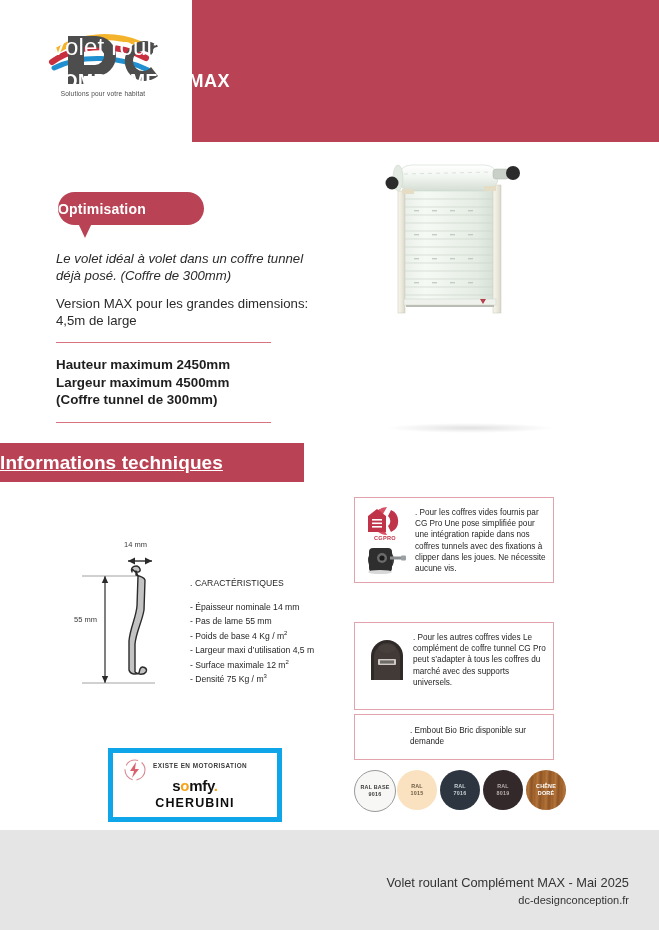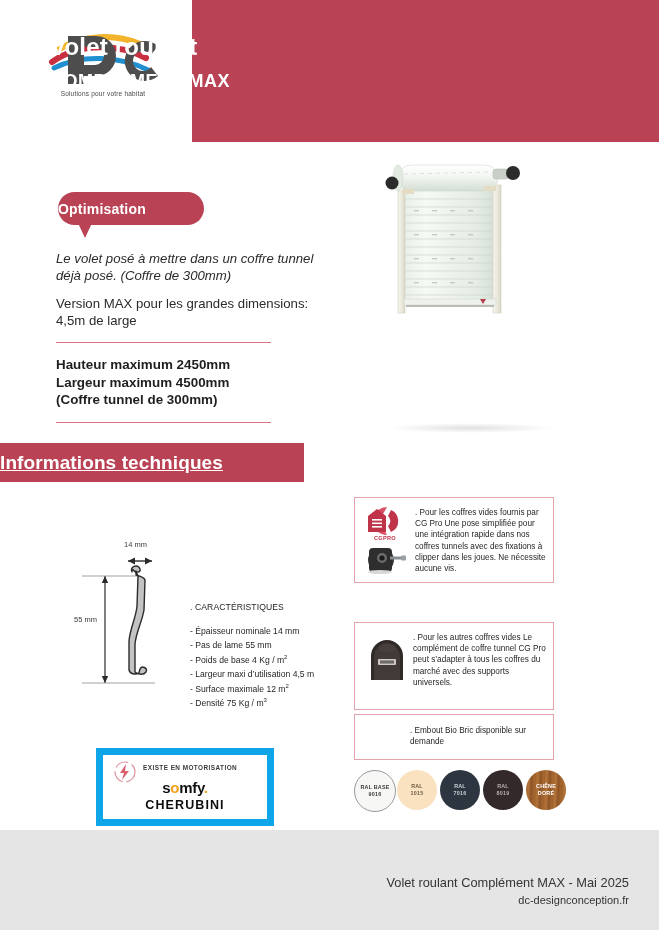--- a/index.html
+++ b/index.html
@@ -12,21 +12,21 @@
     position:relative;
     overflow:hidden;
     -webkit-font-smoothing:antialiased;
   }
   .page{position:relative;width:659px;height:930px;}
 
   
   .header{position:absolute;left:0;top:0;width:659px;height:142px;background:#ffffff;}
   .header-band{position:absolute;left:192px;top:0;width:467px;height:142px;background:#b94255;}
   .header-titles{position:absolute;left:50px;top:32px;color:#ffffff;}
-  .title-line1{font-size:24px;font-weight:700;letter-spacing:.2px;line-height:30px;}
+  .title-line1{font-size:24px;font-weight:400;letter-spacing:.2px;line-height:30px;}
   .title-line2{font-size:18px;font-weight:bold;letter-spacing:.5px;line-height:34px;margin-top:2px;}
 
   
   .logo{position:absolute;left:28px;top:28px;width:150px;height:80px;}
   .logo-svg{display:block;}
   .logo-tag{position:absolute;left:0;top:62px;width:150px;text-align:center;
     font-size:6.5px;color:#4a4a4a;letter-spacing:.2px;}
 
   
   .opt-badge{position:absolute;left:58px;top:192px;width:146px;height:33px;
@@ -52,21 +52,21 @@
     display:flex;align-items:center;}
   .info-banner span{color:#fff;font-size:19px;font-weight:bold;padding-left:0;letter-spacing:.1px;text-decoration:underline;}
 
   
   .lame-wrap{position:absolute;left:60px;top:540px;width:160px;height:160px;}
   .lbl-14{position:absolute;left:64px;top:0px;font-size:7.5px;color:#3a3a3a;}
   .lbl-55{position:absolute;left:14px;top:75px;font-size:7.5px;color:#3a3a3a;}
 
   
   .carac{position:absolute;left:190px;top:578px;width:165px;}
-  .carac-title{font-size:8.6px;color:#1f1f1f;letter-spacing:.1px;margin-bottom:11px;margin-top:24px;}
+  .carac-title{font-size:8.6px;color:#1f1f1f;letter-spacing:.1px;margin-bottom:11px;}
   .carac ul{list-style:none;margin:0;padding:0;}
   .carac li{font-size:8.6px;line-height:11.6px;color:#1f1f1f;}
   .carac li sup{font-size:6px;vertical-align:super;}
 
   
   .box{position:absolute;border:1px solid #e2a3ac;background:#fff;}
   .box1{left:354px;top:497px;width:198px;height:84px;}
   .box2{left:354px;top:622px;width:198px;height:86px;}
   .box3{left:354px;top:714px;width:198px;height:44px;}
   .box-txt{position:absolute;font-size:8.2px;line-height:11.2px;color:#1f1f1f;}
@@ -74,22 +74,22 @@
   .b2-txt{left:58px;top:9px;width:136px;}
   .b3-txt{left:55px;top:10px;width:138px;}
 
   .cgpro-logo{position:absolute;left:8px;top:6px;width:44px;height:34px;}
   .cgpro-word{position:absolute;left:8px;top:37px;width:44px;text-align:center;
     font-size:5.6px;font-weight:bold;color:#c0344a;letter-spacing:.3px;}
   .clip-img{position:absolute;left:10px;top:46px;width:42px;height:30px;}
   .embout-img{position:absolute;left:12px;top:13px;width:40px;height:46px;}
 
   
-  .moto{position:absolute;left:96px;top:748px;width:164px;height:64px;
-    border:7px solid #0ea5e9;background:#fff;}
+  .moto{position:absolute;left:108px;top:748px;width:164px;height:64px;
+    border:5px solid #0ea5e9;background:#fff;}
   .moto-head{position:absolute;left:40px;top:9px;font-size:6.4px;font-weight:bold;
     color:#3a3a3a;letter-spacing:.45px;}
   .moto-icon{position:absolute;left:9px;top:4px;width:26px;height:26px;}
   .somfy{position:absolute;left:0;top:24px;width:164px;text-align:center;
     font-size:15px;font-weight:bold;color:#111;letter-spacing:-.3px;}
   .somfy .o{color:#f7a21b;}
   .somfy .dot{color:#f7a21b;font-size:15px;}
   .cherubini{position:absolute;left:0;top:43px;width:164px;text-align:center;
     font-size:12.5px;font-weight:bold;color:#0d0d0d;letter-spacing:1.1px;}
 
@@ -130,21 +130,21 @@
       <div class="title-line2">COMPLEMENT MAX</div>
     </div>
   </div>
 
   <div class="opt-badge">
     <span>Optimisation</span>
   </div>
   <div class="opt-tail"></div>
 
   <div class="intro">
-    <div class="intro-italic">Le volet posé à mettre dans un coffre tunnel déjà posé. (Coffre de 300mm)</div>
+    <div class="intro-italic">Le volet idéal à volet dans un coffre tunnel déjà posé. (Coffre de 300mm)</div>
     <div class="intro-plain">Version MAX pour les grandes dimensions: 4,5m de large</div>
     <div class="rule"></div>
     <div class="dims">
       <div>Hauteur maximum 2450mm</div>
       <div>Largeur maximum 4500mm</div>
       <div>(Coffre tunnel de 300mm)</div>
     </div>
     <div class="rule"></div>
   </div>
 

